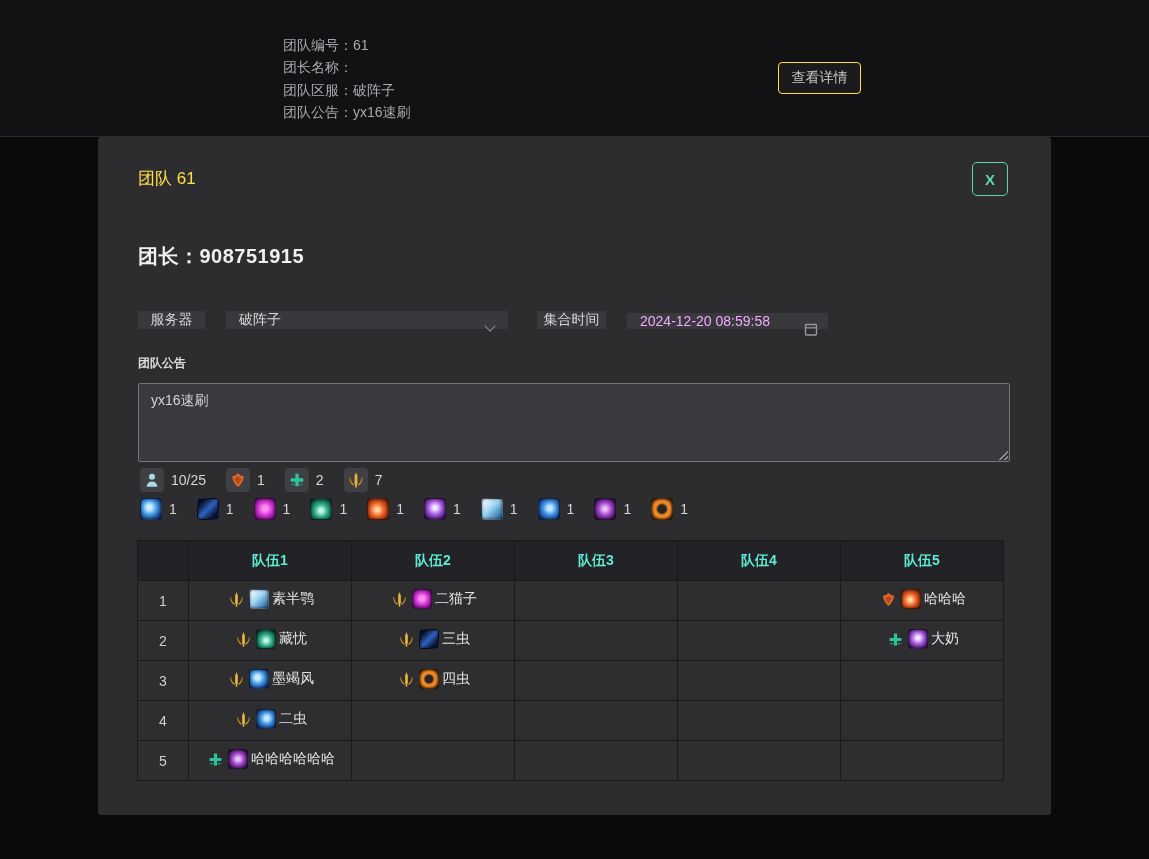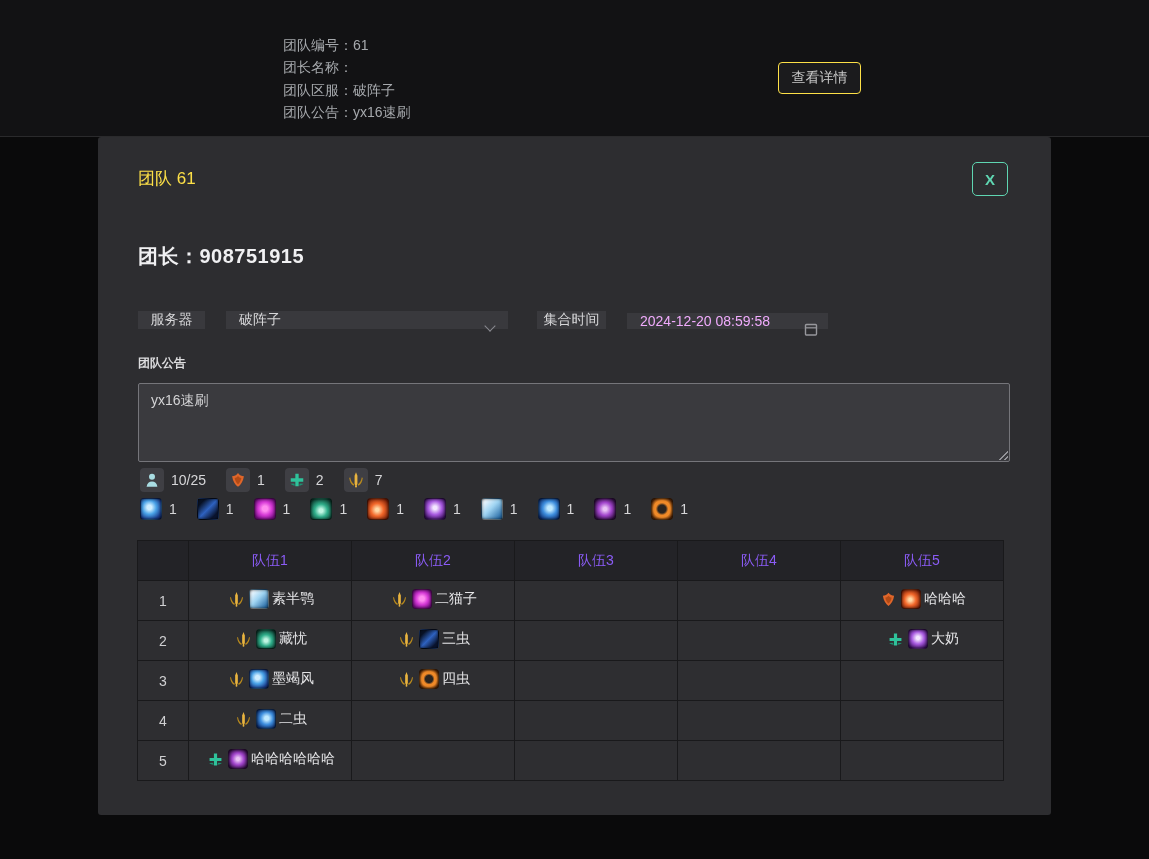--- a/index.html
+++ b/index.html
@@ -58,21 +58,21 @@
   .ci-5 { background:radial-gradient(circle at 46% 54%, #ffd9a6 0 10%, #f2672a 42%, #7a1f07 86%); }
   .ci-6 { background:radial-gradient(circle at 50% 44%, #f3e6ff 0 12%, #a85ae0 46%, #3c1060 86%); }
   .ci-7 { background:linear-gradient(135deg,#eef8ff 12%,#9fd4f2 46%,#2b6ea8 90%); }
   .ci-8 { background:radial-gradient(circle at 54% 46%, #bfe9ff 0 15%, #3e8ede 46%, #0d2f72 86%); }
   .ci-9 { background:radial-gradient(circle at 50% 50%, #e9c2f5 0 12%, #a245cc 46%, #38104a 86%); }
   .ci-10 { background:radial-gradient(circle, #2a2420 0 28%, #f08a28 44% 60%, #5a2a08 86%); }
 
   
   .team-table { position:absolute; left:39px; top:403px; border-collapse:collapse; table-layout:fixed; }
   .team-table th, .team-table td { border:1px solid #19191b; height:40px; font-size:14px; text-align:center; vertical-align:middle; }
-  .team-table th { background:#232327; color:#8b5cf6; font-weight:normal; width:163px; }
+  .team-table th { background:#232327; color:#5eead4; font-weight:bold; width:163px; }
   .team-table th.idx, .team-table td.idx { width:51px; }
   .team-table td { color:#d0d0d2; background:#2e2e31; }
   .slot { display:inline-flex; align-items:center; gap:3px; }
   .pname { color:#e4e4e6; white-space:nowrap; }
 </style>
 </head>
 <body>
 
 <div class="screen">
 

